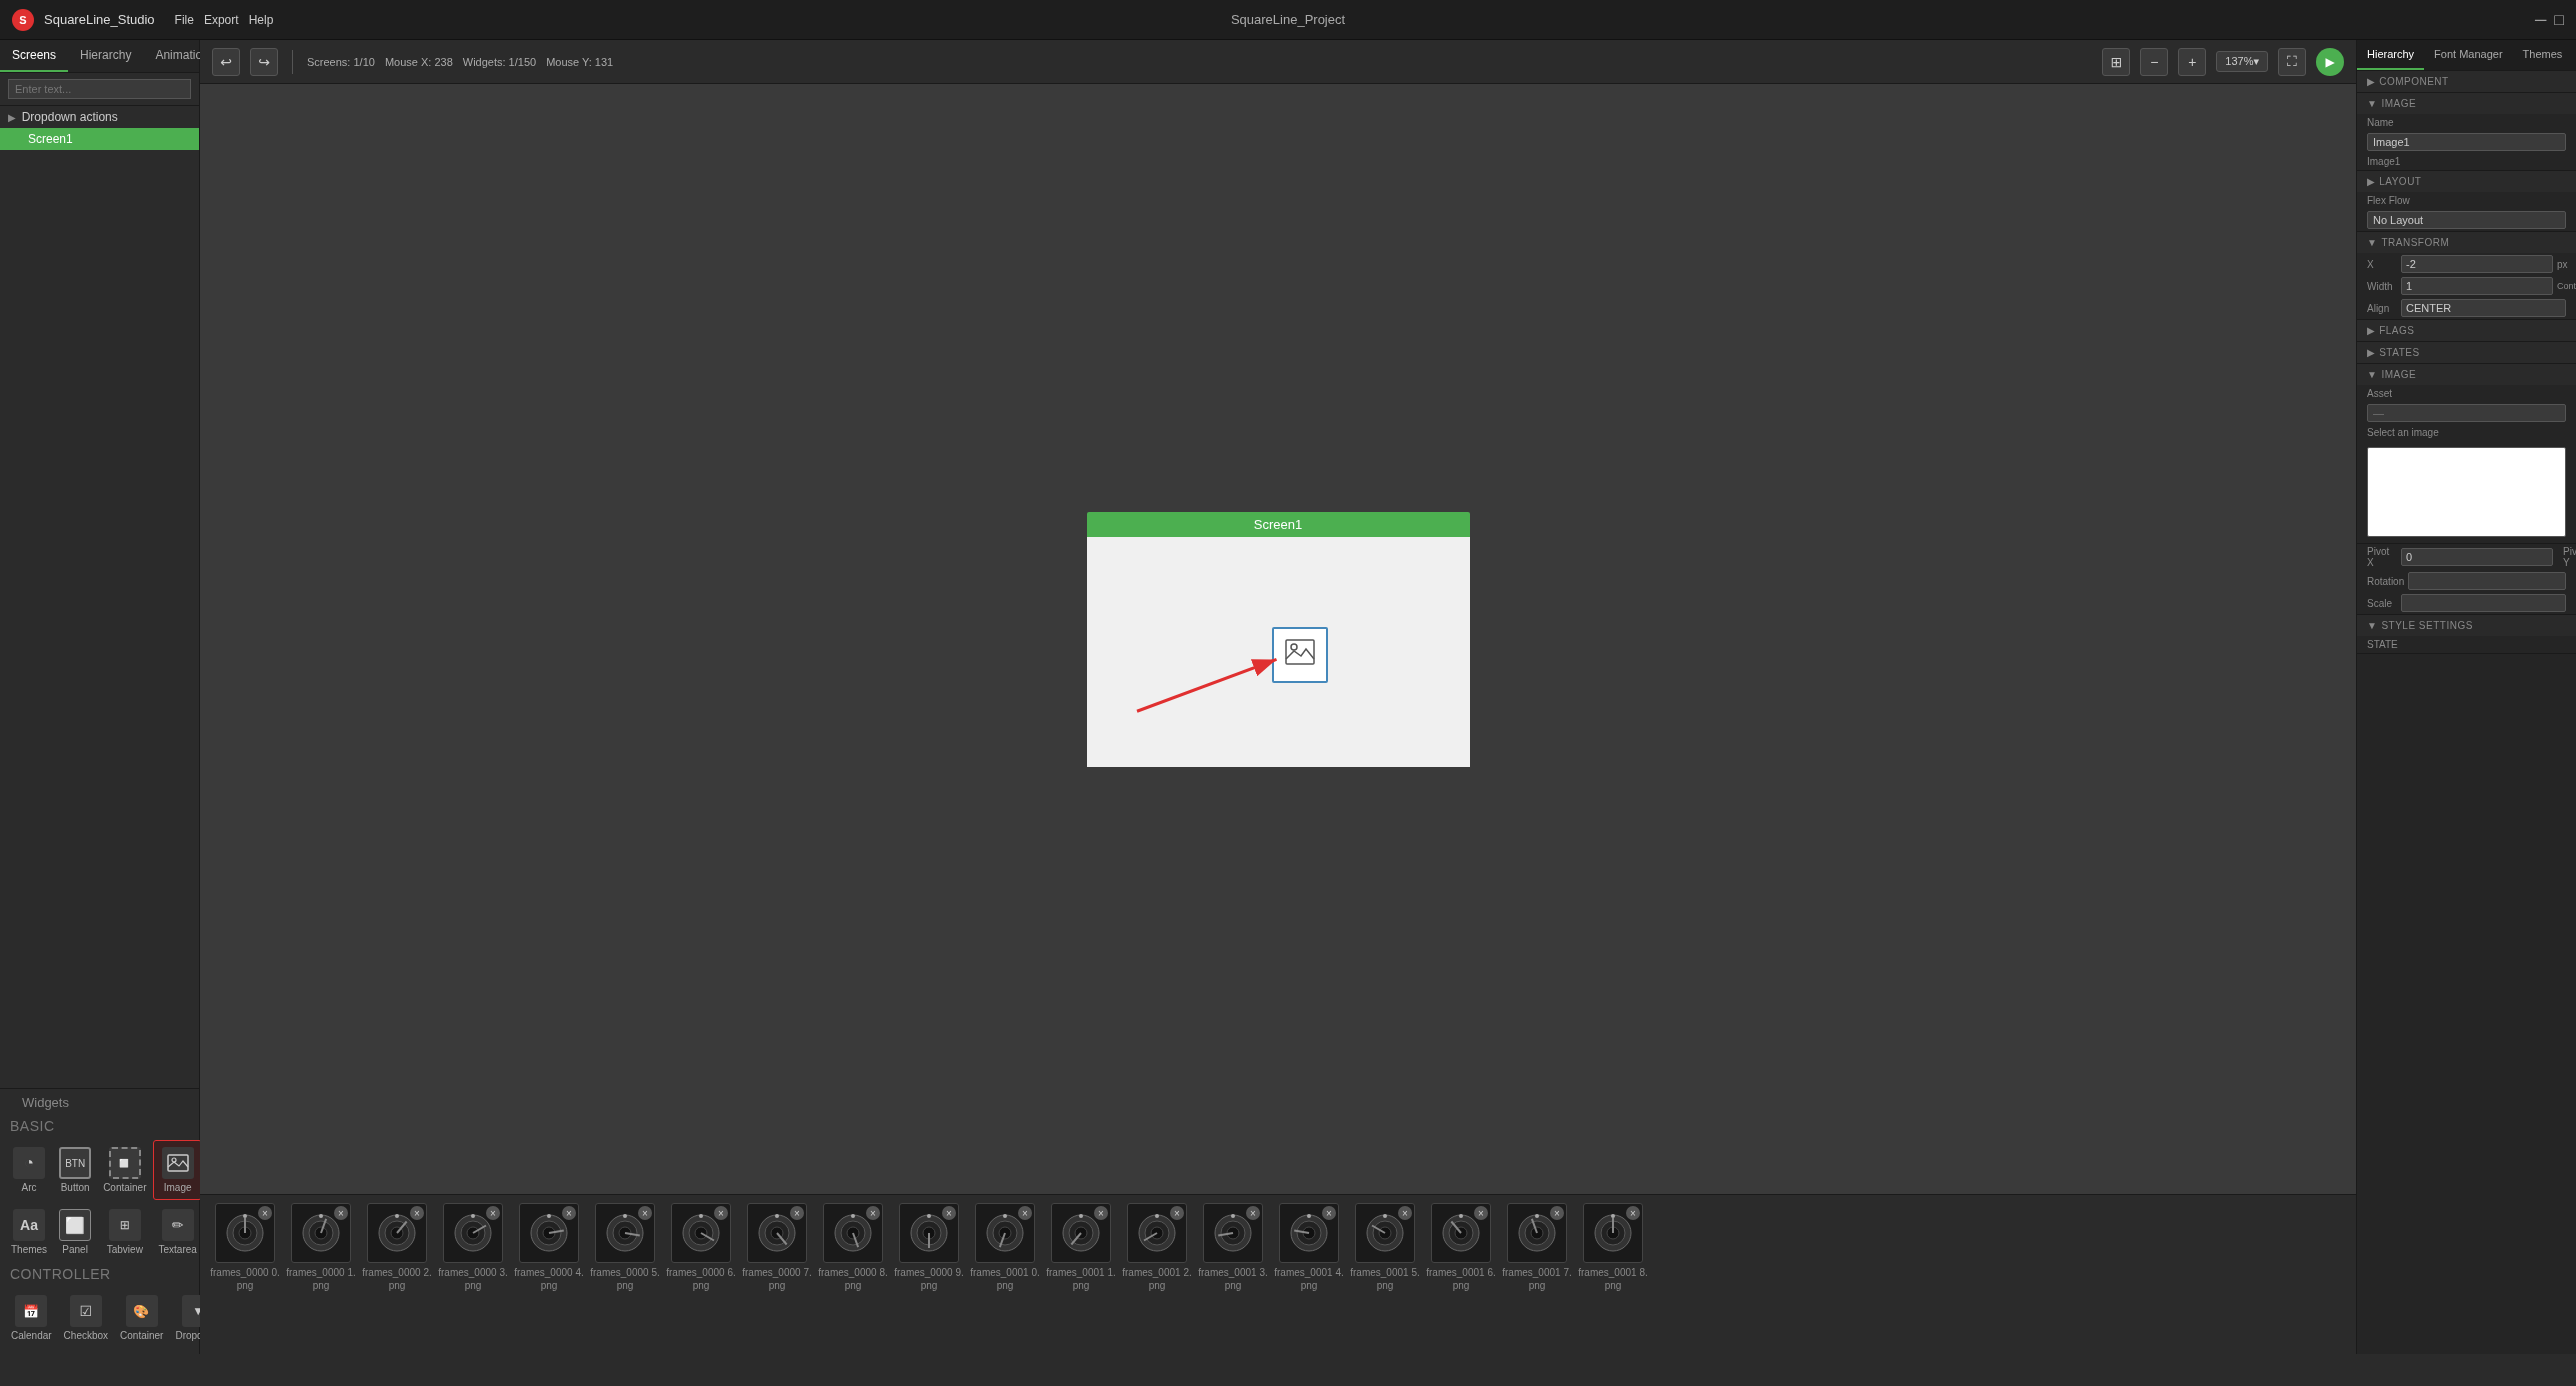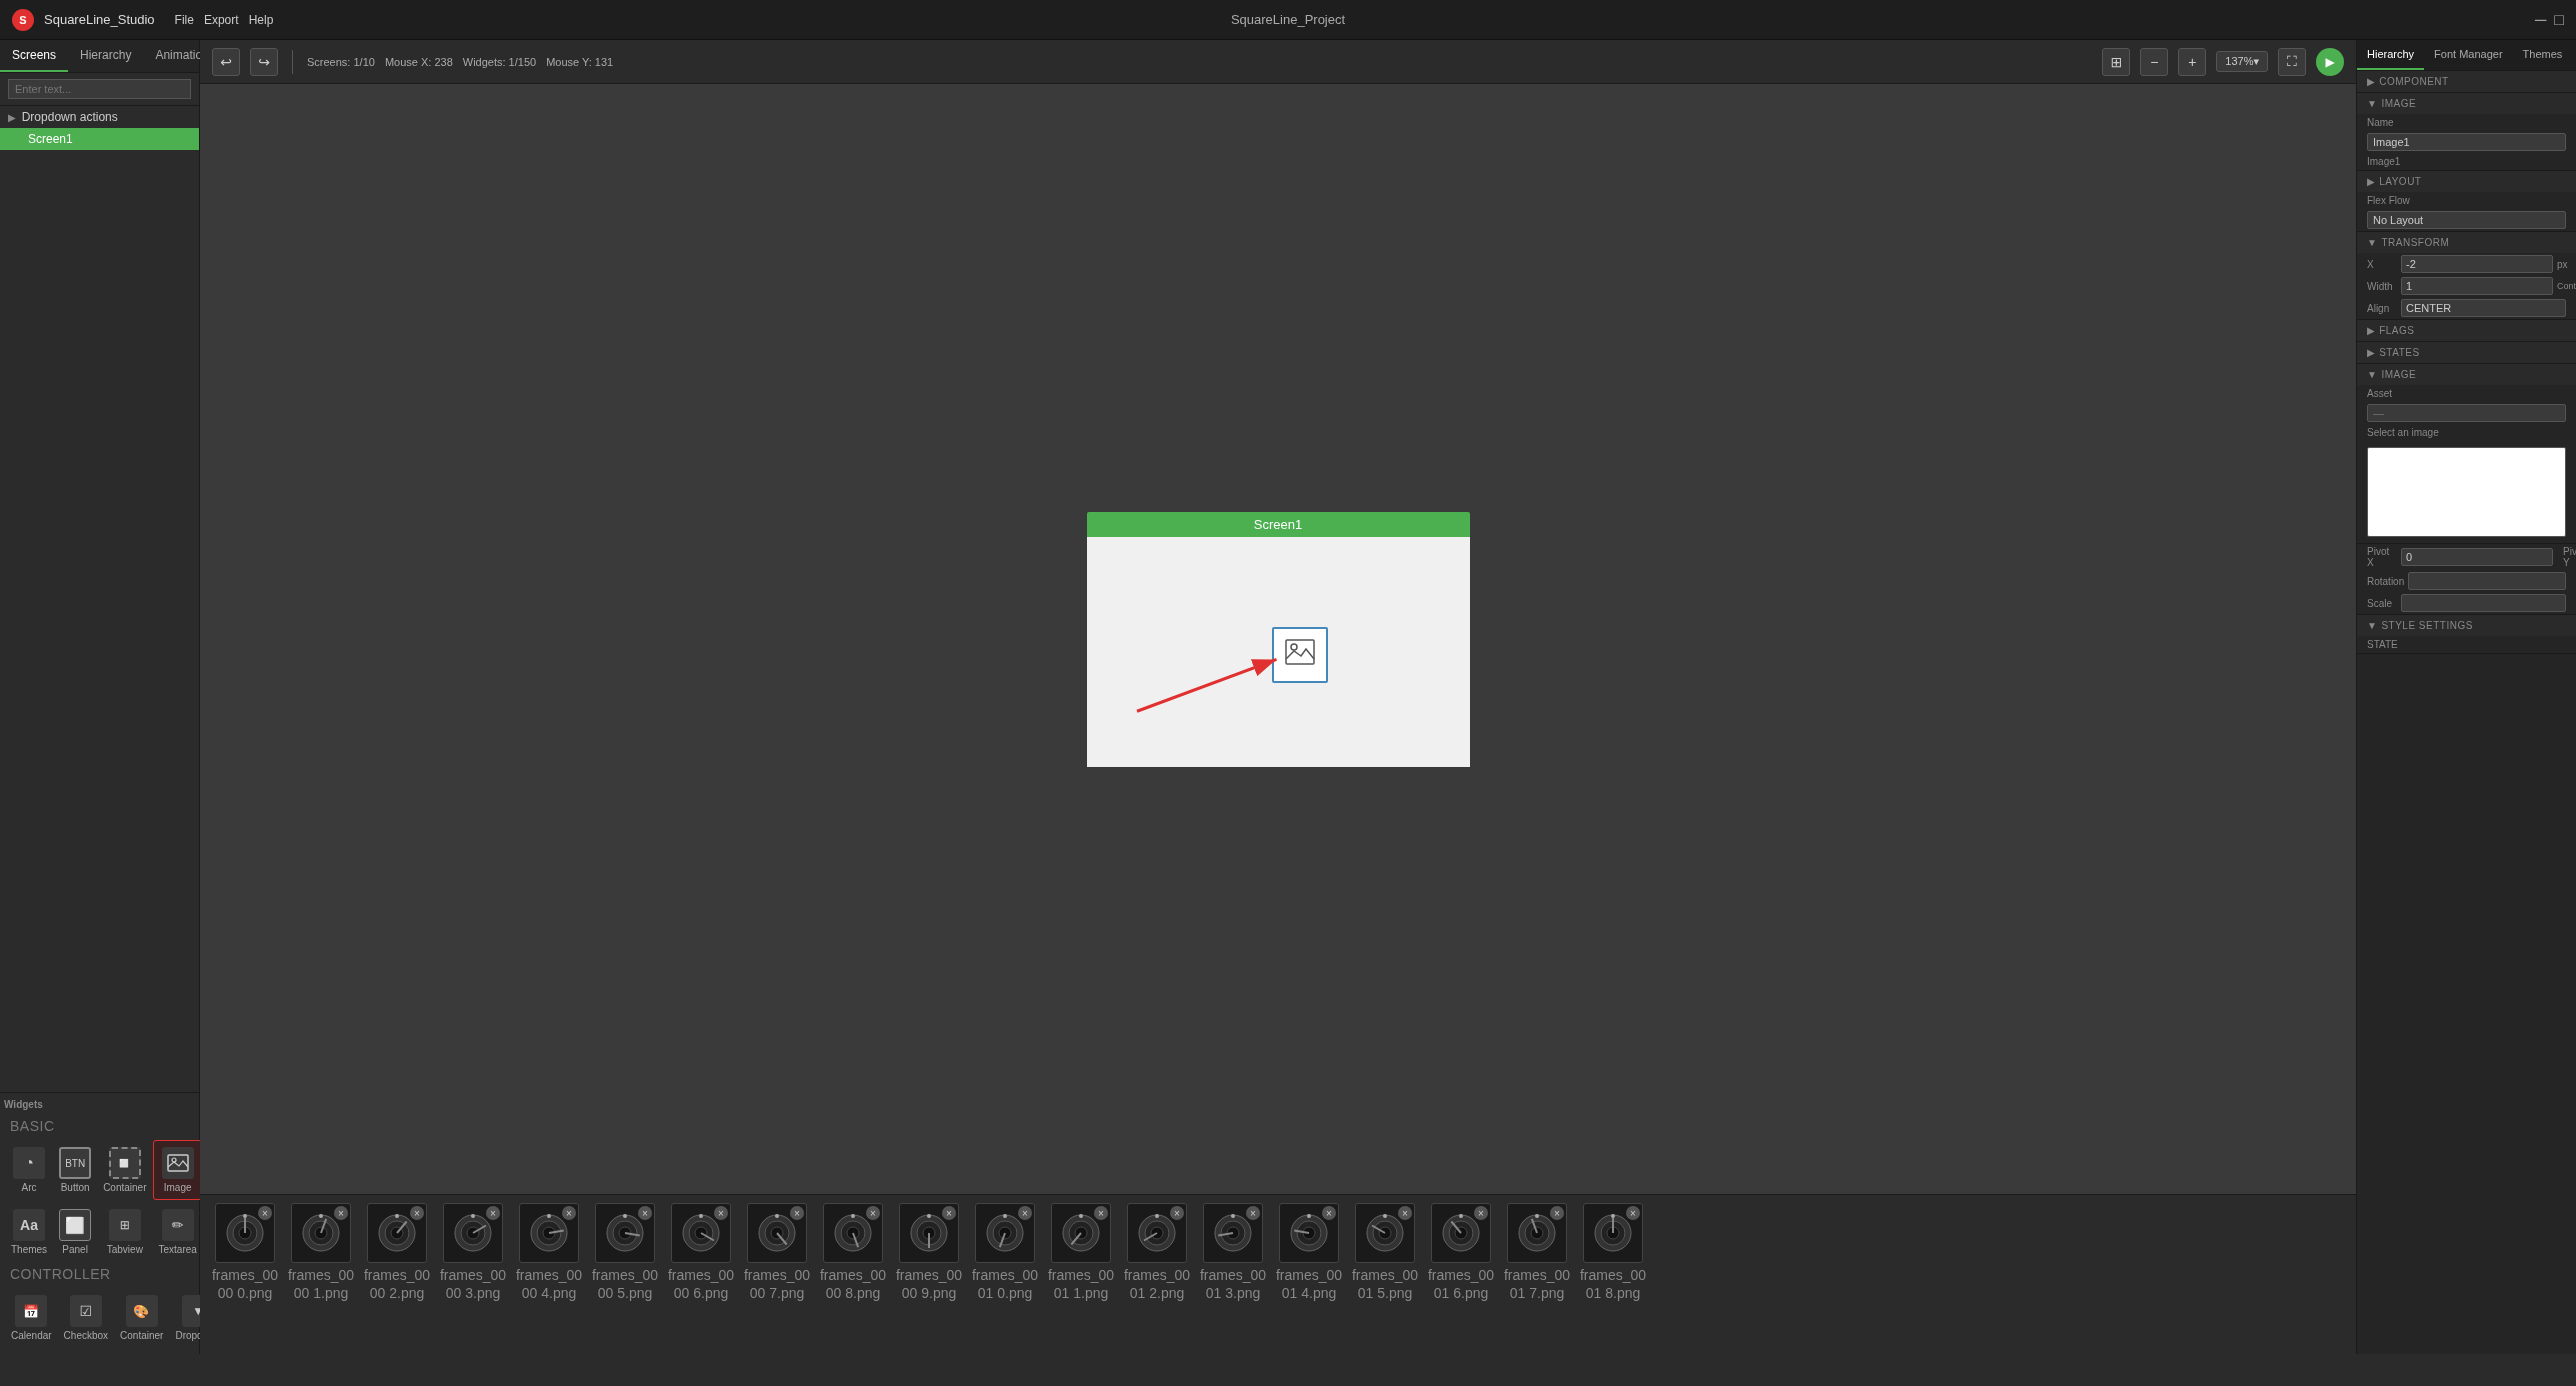--- a/index.html
+++ b/index.html
@@ -104,24 +104,24 @@
     }
     .tree-item.active { background: #4caf50; color: #fff; }
     .tree-arrow { font-size: 10px; color: #888; }
 
     
     #widgets-section {
       border-top: 1px solid #1a1a1a;
       padding-bottom: 4px;
     }
     .section-title {
-      padding: 6px 4px;
-      font-size: 10px;
+      padding: 6px 22px;
+      font-size: 13px;
       color: #888;
-      font-weight: bold;
+      font-weight: normal;
     }
     .widget-category {
       padding: 2px 10px 4px;
       font-size: 14px;
       color: #777;
       text-transform: uppercase;
       letter-spacing: 0.5px;
     }
     .widget-grid {
       display: grid;
@@ -289,21 +289,21 @@
       overflow: hidden;
       position: relative;
       border: 1px solid #444;
     }
     .asset-thumb-inner {
       width: 100%; height: 100%;
       display: flex; align-items: center; justify-content: center;
       font-size: 20px; color: #888;
     }
     .asset-label {
-      font-size: 14px;
+      font-size: 10px;
       color: #888;
       margin-top: 3px;
       text-align: center;
       max-width: 70px;
       word-break: break-all;
       line-height: 1.3;
     }
     #bottom-status {
       padding: 4px 10px;
       font-size: 10px;

